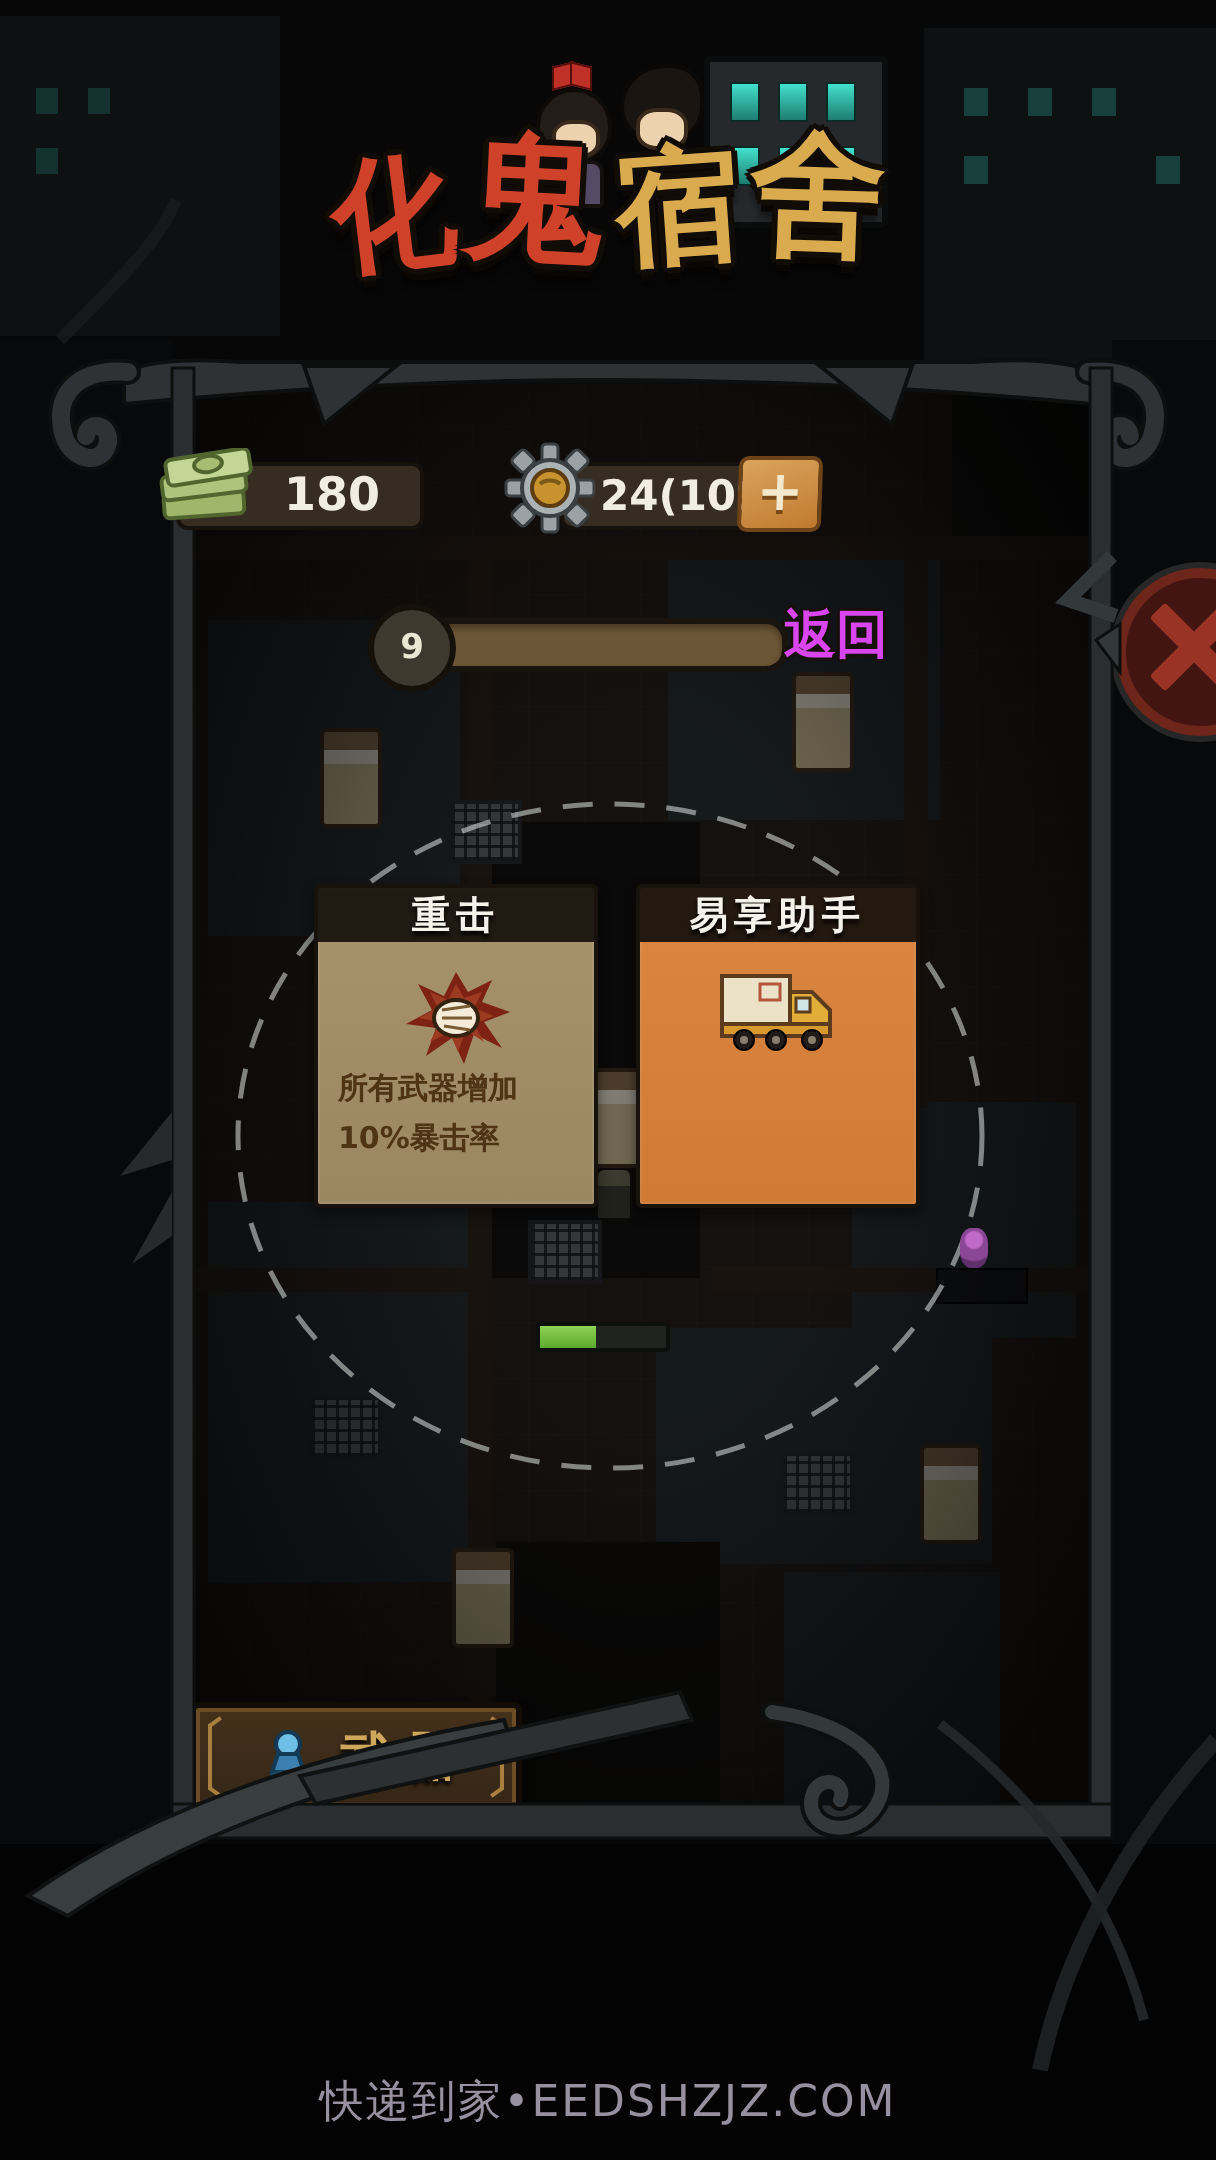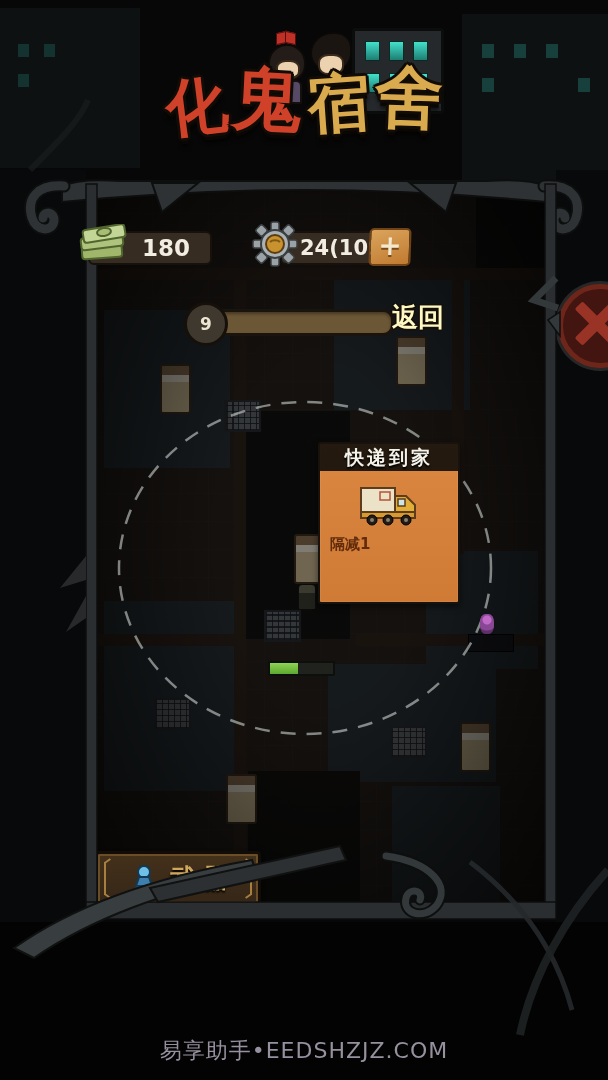--- a/index.html
+++ b/index.html
@@ -87,21 +87,21 @@
   .plus-btn{position:absolute;left:369px;top:228px;width:38px;height:34px;z-index:52;
     background:linear-gradient(160deg,#dba45c,#c07a30);border:2px solid #6e4318;border-radius:5px;
     transform:skewX(-2deg);display:flex;align-items:center;justify-content:center;}
   .plus-btn span{font-size:28px;font-weight:700;color:#f5e9cd;text-shadow:0 2px 0 #7a4a1a;margin-top:-4px;}
 
   .round-pill{position:absolute;left:184px;top:302px;width:38px;height:38px;background:#3f382e;
     border:3px solid #16100b;border-radius:50%;z-index:51;display:flex;align-items:center;justify-content:center;
     color:#eee6d4;font-size:17px;font-weight:700;}
   .round-bar{position:absolute;left:204px;top:309px;width:184px;height:21px;background:#6b5635;
     border:3px solid #1a140e;border-radius:11px;box-shadow:inset 0 2px 3px rgba(0,0,0,.35);}
-  .back-btn{position:absolute;left:392px;top:300px;font-size:26px;font-weight:700;color:#fef9c3;cursor:pointer;}
+  .back-btn{position:absolute;left:392px;top:300px;font-size:26px;font-weight:700;color:#d946ef;cursor:pointer;}
 
   
   .card{position:absolute;top:442px;width:138px;height:158px;border:2px solid #17120c;border-radius:3px;
     box-shadow:0 3px 6px rgba(0,0,0,.5),inset 0 0 0 1px rgba(255,255,255,.07);z-index:50;cursor:pointer;}
   .card-left{left:157px;background:linear-gradient(#a7946d,#9a8762);}
   .card-right{left:318px;background:linear-gradient(#db8741,#cf7a35);}
   .card-header{height:27px;background:rgba(22,17,12,.93);display:flex;align-items:center;justify-content:center;}
   .card-title{color:#f5f2ea;font-size:19px;font-weight:700;letter-spacing:3px;text-shadow:0 2px 2px #000;}
   .card-icon{position:absolute;top:40px;left:50%;transform:translateX(-50%);}
   .card-desc{position:absolute;left:10px;right:4px;top:88px;font-size:15px;font-weight:700;line-height:1.65;}
@@ -294,53 +294,67 @@
   <div class="plus-btn">
     <span>+</span>
   </div>
 
   <div class="round-bar z50"></div>
   <div class="round-pill">
     <span>9</span>
   </div>
   <div class="back-btn o1 z50">返回</div>
 
+  <div class="card card-left">
+    <div class="card-header">
+      <span class="card-title">重击</span>
+    </div>
+    <svg class="card-icon" width="54" height="50" viewBox="0 0 54 50">
+      <polygon points="27,2 33,12 45,6 40,17 54,22 41,27 50,40 36,33 31,48 25,35 12,44 17,30 2,28 15,21 8,8 21,14" fill="#7e2314"></polygon>
+      <polygon points="27,8 31,15 40,12 36,20 46,24 36,28 41,37 32,31 28,42 24,32 14,37 19,27 8,25 18,20 14,12 23,16" fill="#9c3a22"></polygon>
+      <ellipse cx="27" cy="25" rx="11" ry="9" fill="#f4ecd9" stroke="#33220f" stroke-width="2"></ellipse>
+      <path d="M20,21 l14,-2 M20,25 l15,0 M21,29 l13,2" stroke="#7a5c33" stroke-width="1.6" fill="none"></path>
+    </svg>
+    <div class="card-desc">
+      <div>所有武器增加</div>
+      <div>10%暴击率</div>
+    </div>
+  </div>
 
   <div class="card card-right">
     <div class="card-header">
-      <span class="card-title">快递到家</span>
+      <span class="card-title">易享助手</span>
     </div>
     <svg class="card-icon" width="62" height="42" viewBox="0 0 62 42">
       <rect x="3" y="4" width="34" height="26" fill="#ece2c8" stroke="#5c3c1c" stroke-width="2"></rect>
       <rect x="22" y="8" width="10" height="8" fill="none" stroke="#b4543a" stroke-width="1.5"></rect>
       <path d="M37,12 h11 l9,9 v9 h-20 z" fill="#e2ae38" stroke="#5c3c1c" stroke-width="2"></path>
       <rect x="40" y="15" width="7" height="7" fill="#cfe4e4" stroke="#5c3c1c" stroke-width="1.5"></rect>
       <rect x="3" y="28" width="54" height="6" fill="#d89a2e" stroke="#5c3c1c" stroke-width="2"></rect>
       <circle cx="14" cy="36" r="5" fill="#221c18" stroke="#000"></circle>
       <circle cx="30" cy="36" r="5" fill="#221c18" stroke="#000"></circle>
       <circle cx="48" cy="36" r="5" fill="#221c18" stroke="#000"></circle>
       <circle cx="14" cy="36" r="2" fill="#8a7f6c"></circle>
         <circle cx="30" cy="36" r="2" fill="#8a7f6c"></circle>
         <circle cx="48" cy="36" r="2" fill="#8a7f6c"></circle>
     </svg>
     <div class="card-desc">
-      <div>隔减1</div>
     </div>
   </div>
 
   <div class="mini-progress">
     <div class="fill" style="width: 45%;"></div>
   </div>
 
   <div class="weapon-btn">
     <span class="brace l"></span>
     <span class="brace r"></span>
     <svg class="weapon-icon" width="24" height="28" viewBox="0 0 24 28">
       <circle cx="12" cy="8" r="6" fill="#6ec0e8" stroke="#123a54" stroke-width="2"></circle>
       <path d="M7,13 h10 l3,9 h-16 z" fill="#3d7fae" stroke="#123a54" stroke-width="2"></path>
       <ellipse cx="12" cy="24" rx="9" ry="3" fill="#1c4a66"></ellipse>
     </svg>
     <span class="weapon-label">武器</span>
   </div>
 
-  <div class="watermark">易享助手•EEDSHZJZ.COM</div>
+  <div class="watermark">快递到家•EEDSHZJZ.COM</div>
 
 </div>
 
 </body></html>

